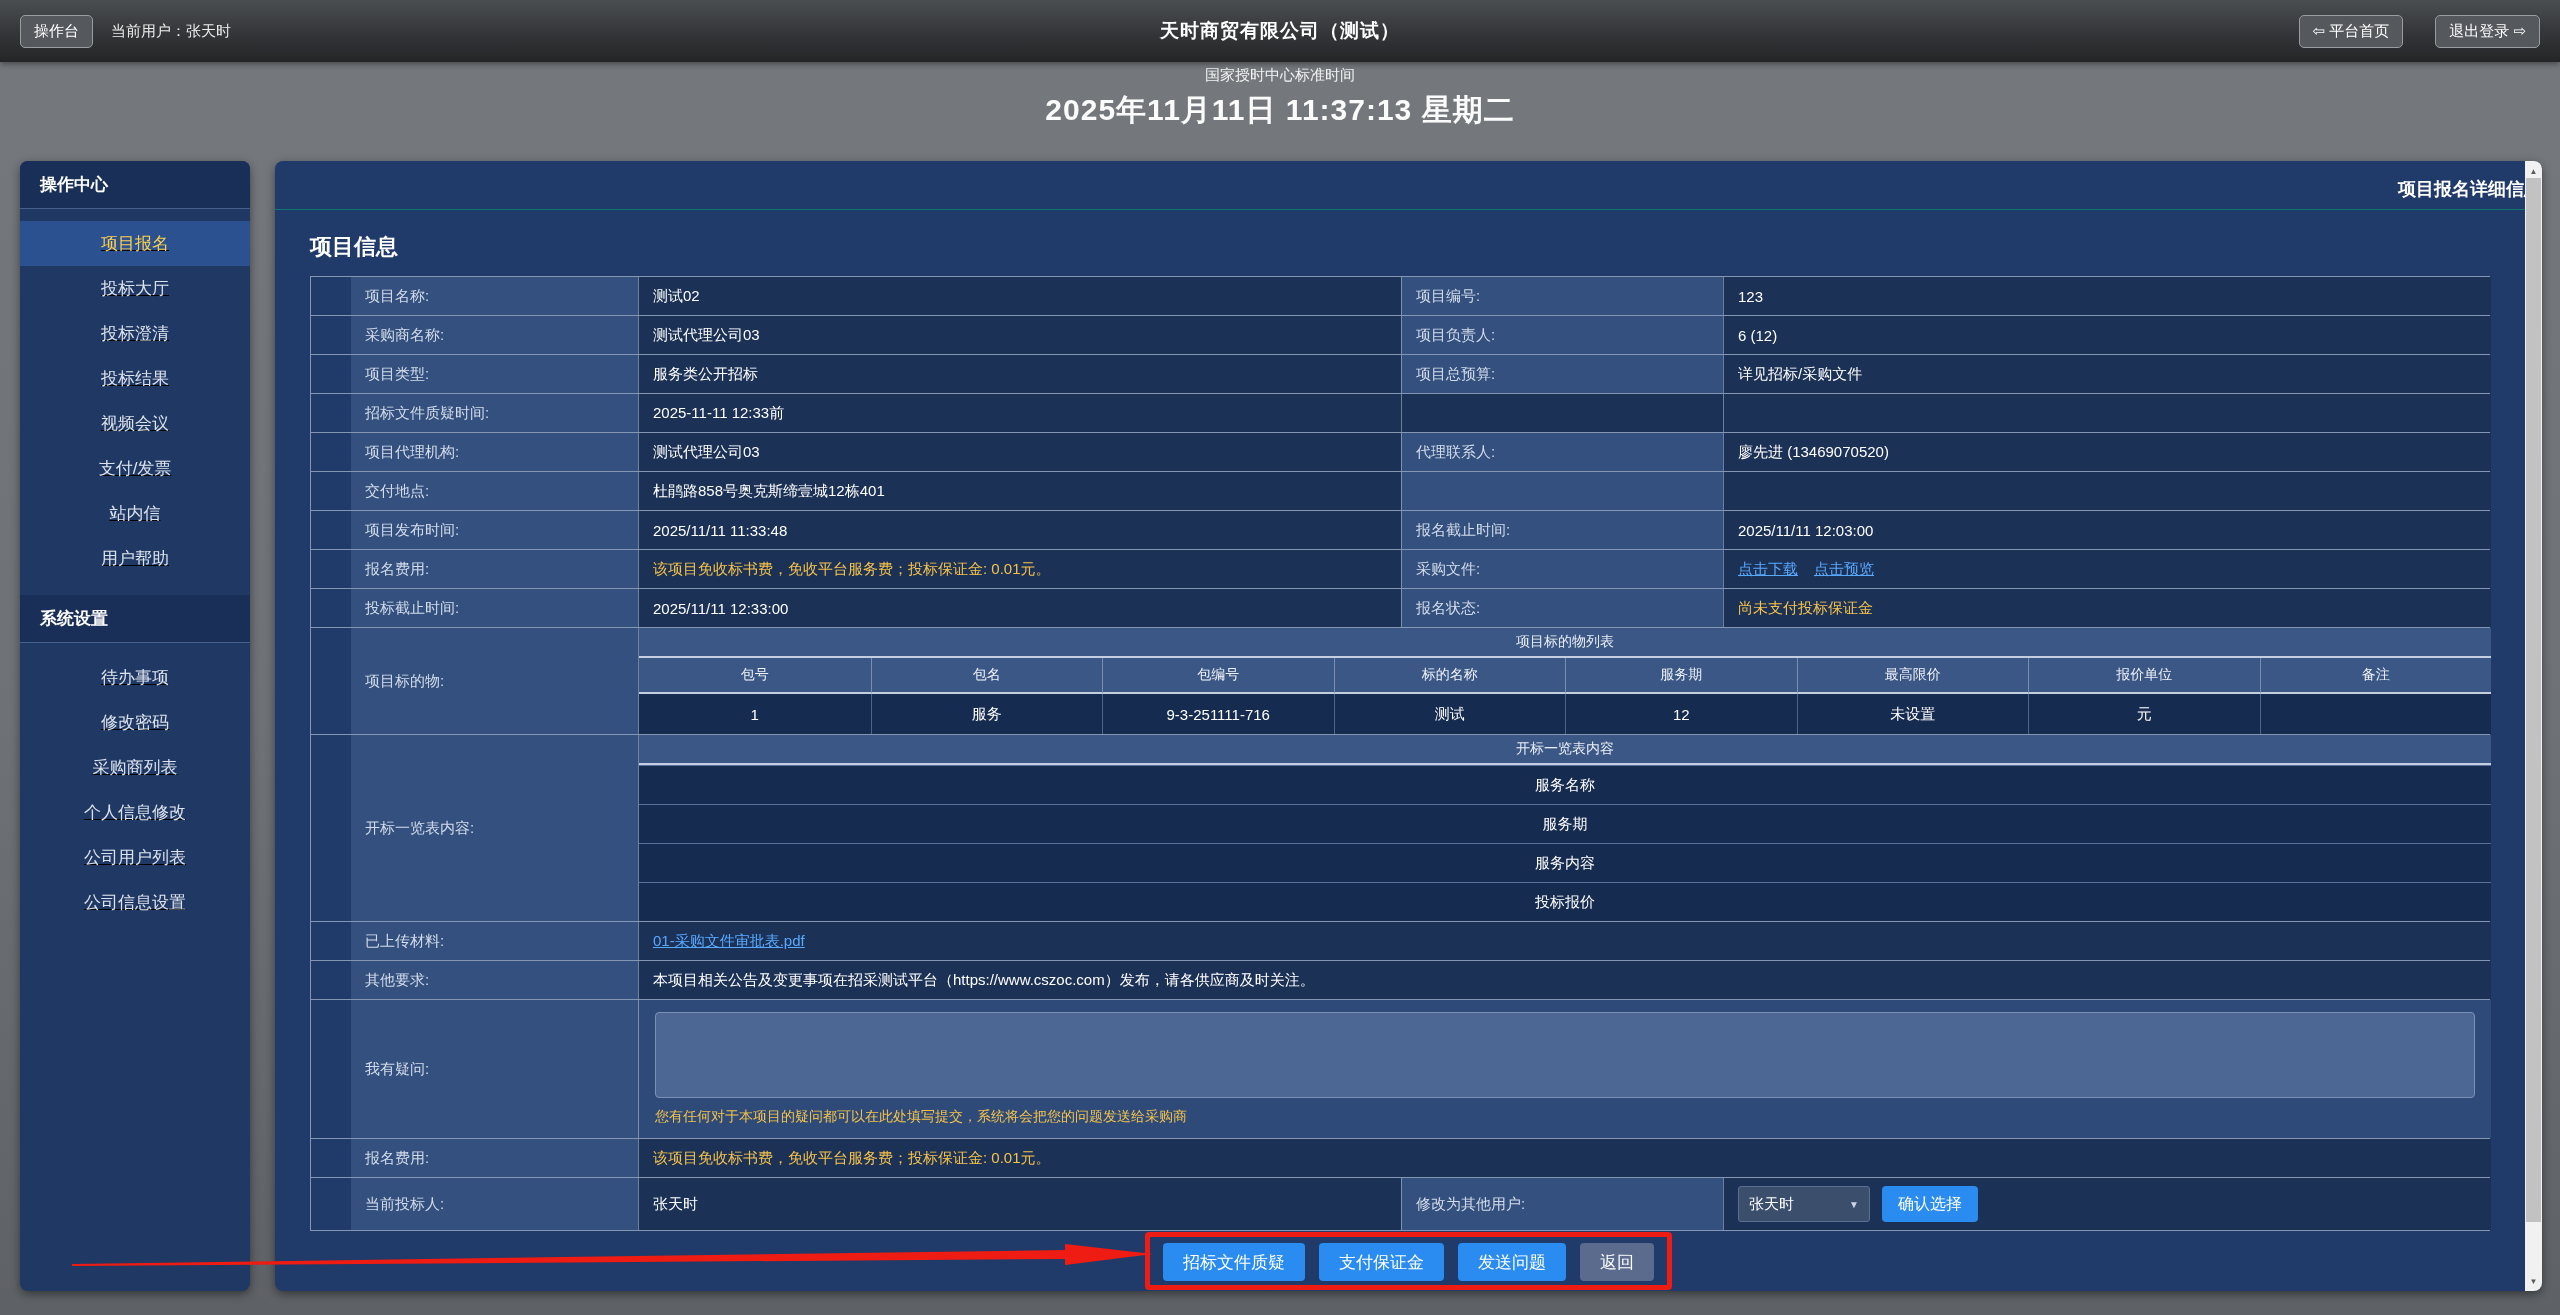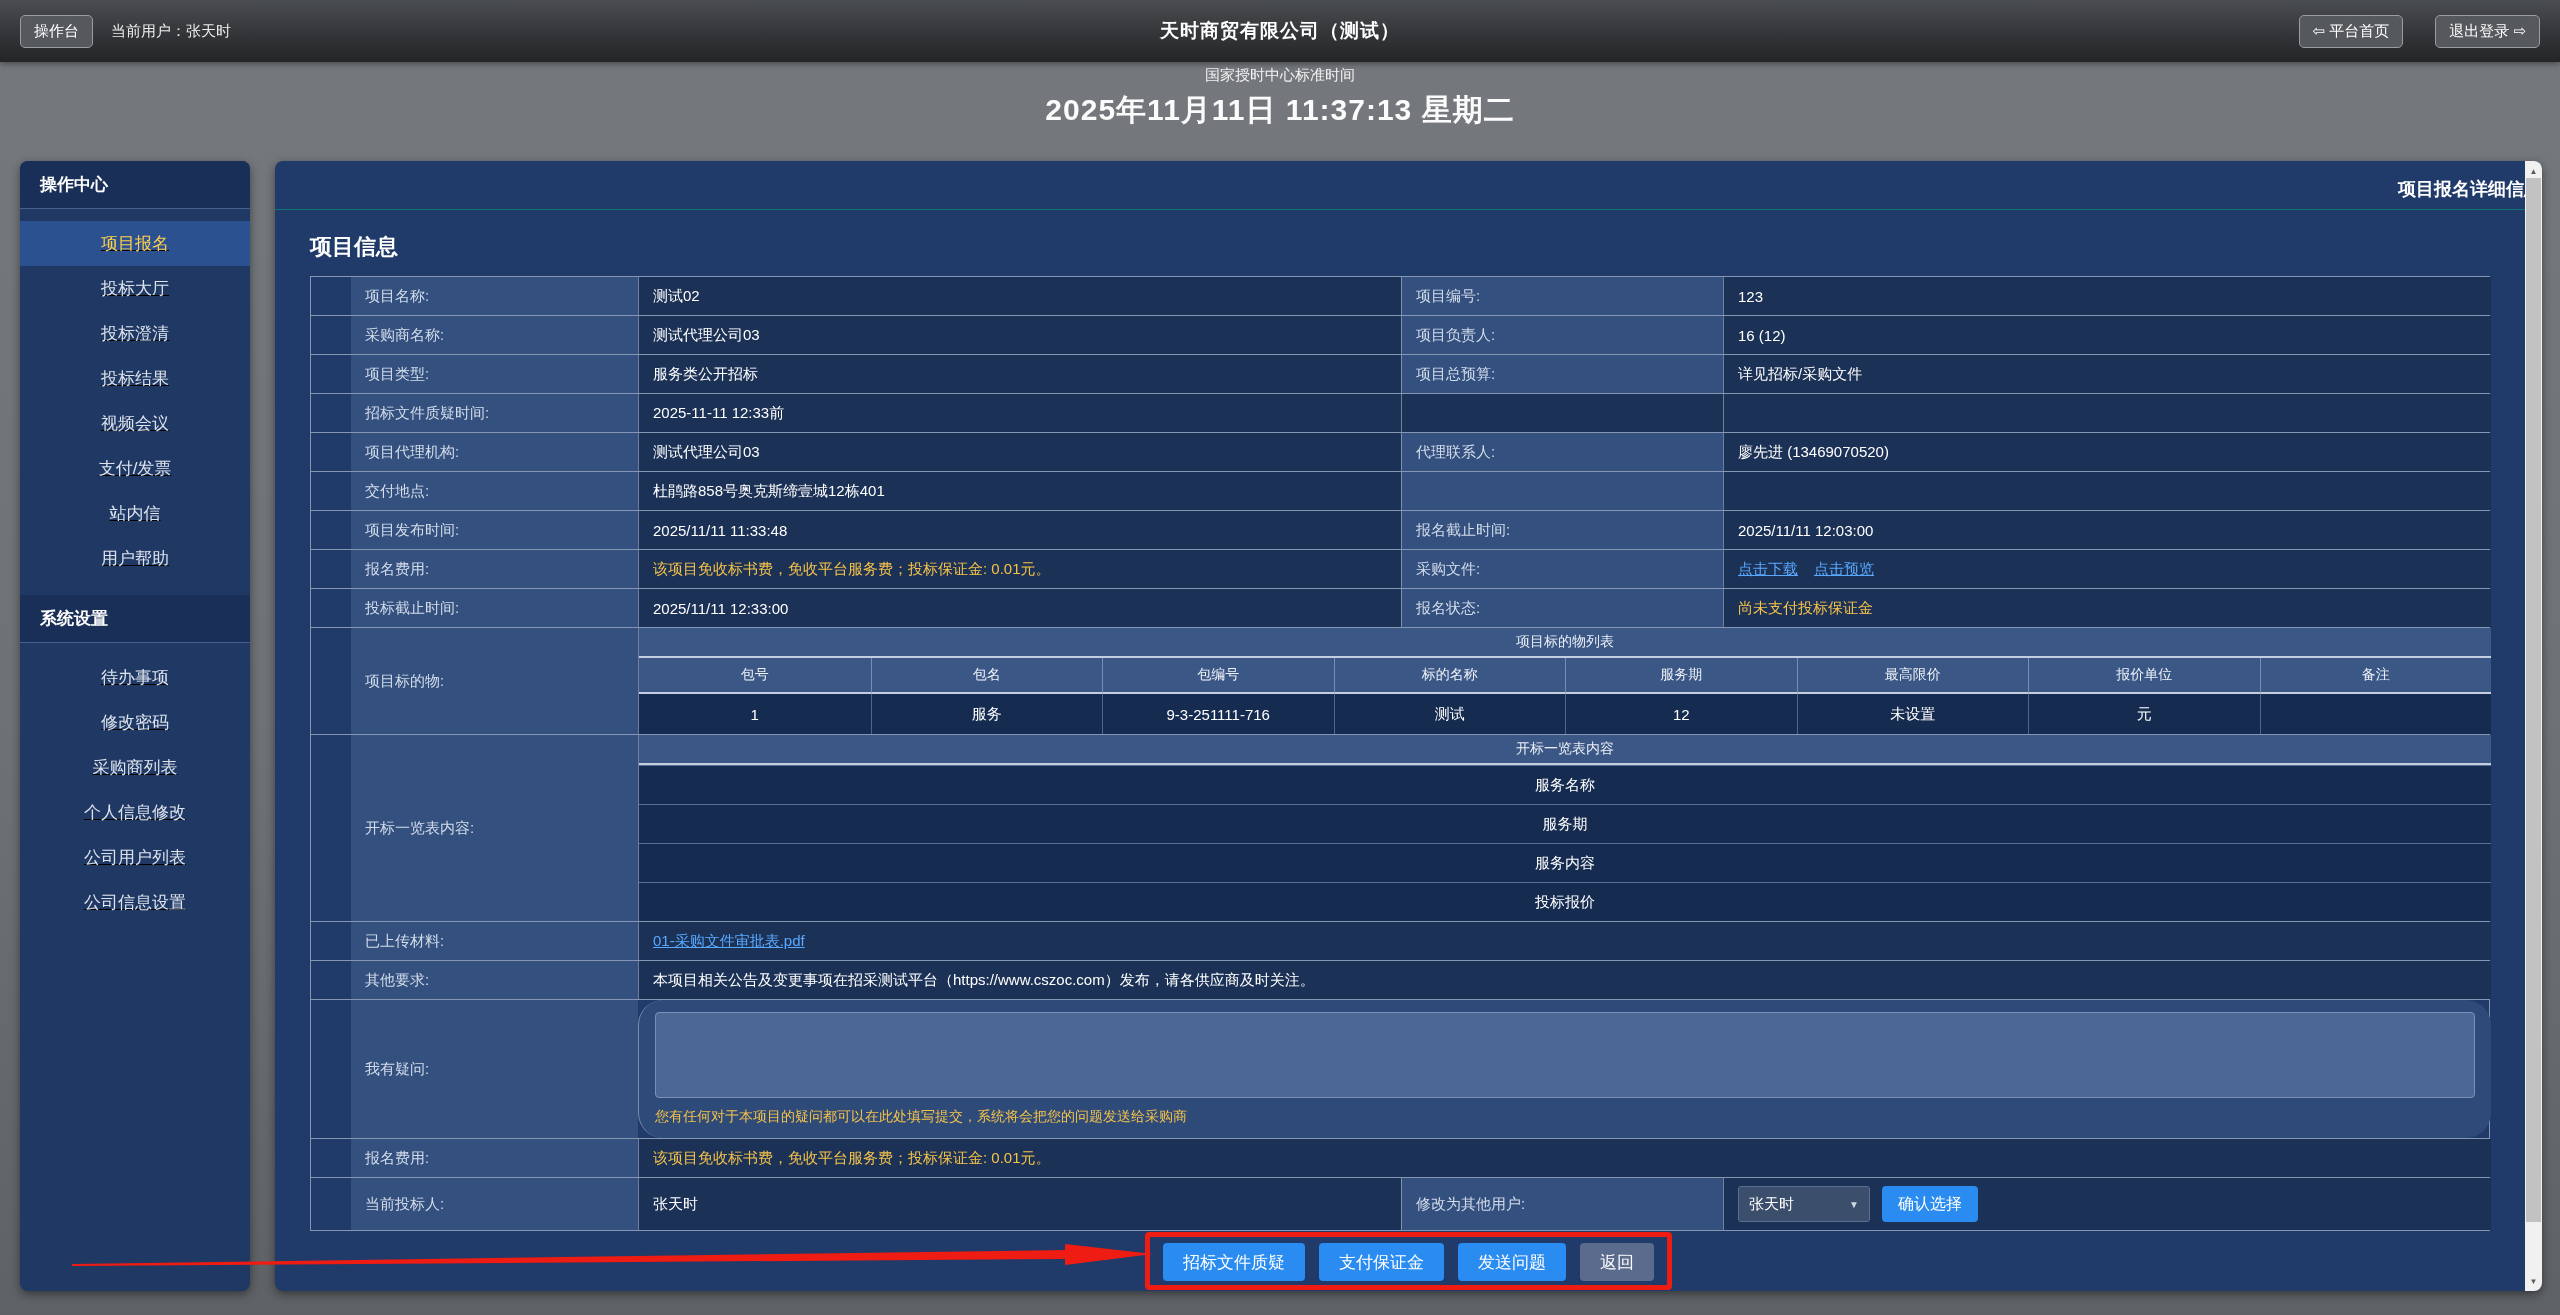--- a/index.html
+++ b/index.html
@@ -91,21 +91,21 @@
         display:flex; align-items:center; justify-content:center;
         border-left:1px solid rgba(130,150,180,.55); }
   .g-h:nth-child(8n+1), .g-c:nth-child(8n+1){ border-left:none; }
   
   .bf-item{ height:39px; background:#162b50; color:#fff; font-size:15px;
             display:flex; align-items:center; justify-content:center;
             border-top:1px solid #5a7099; }
   .bf-item:first-of-type{ border-top:none; }
   
   .q-cell{ display:block; padding:12px 16px; background:#2e4a78;
-           border-left:1px solid rgba(215,225,239,.45);border-radius:25px; }
+           border-left:1px solid rgba(215,225,239,.45); }
   .q-textarea{
     display:block; width:100%; height:86px; resize:none;
     background:#4d6795; border:1px solid #7a90b5; border-radius:4px;
     color:#fff; font-size:15px; font-family:"Liberation Sans",sans-serif; padding:8px 10px;
   }
   .q-hint{ margin-top:10px; color:#f5c24a; font-size:14px; }
   
   .select-box{
     width:132px; height:36px; background:#3b4e6c; border:1px solid #5a6f94;
     border-radius:3px; display:flex; align-items:center; justify-content:space-between;
@@ -189,21 +189,21 @@
       <div class="t-row">
         <div class="cell lbl">项目名称:</div>
         <div class="cell val">测试02</div>
         <div class="cell lbl">项目编号:</div>
         <div class="cell val">123</div>
       </div>
       <div class="t-row">
         <div class="cell lbl">采购商名称:</div>
         <div class="cell val">测试代理公司03</div>
         <div class="cell lbl">项目负责人:</div>
-        <div class="cell val">16 (12)</div>
+        <div class="cell val">6 (12)</div>
       </div>
       <div class="t-row">
         <div class="cell lbl">项目类型:</div>
         <div class="cell val">服务类公开招标</div>
         <div class="cell lbl">项目总预算:</div>
         <div class="cell val">详见招标/采购文件</div>
       </div>
       <div class="t-row">
         <div class="cell lbl">招标文件质疑时间:</div>
         <div class="cell val">2025-11-11 12:33前</div>

